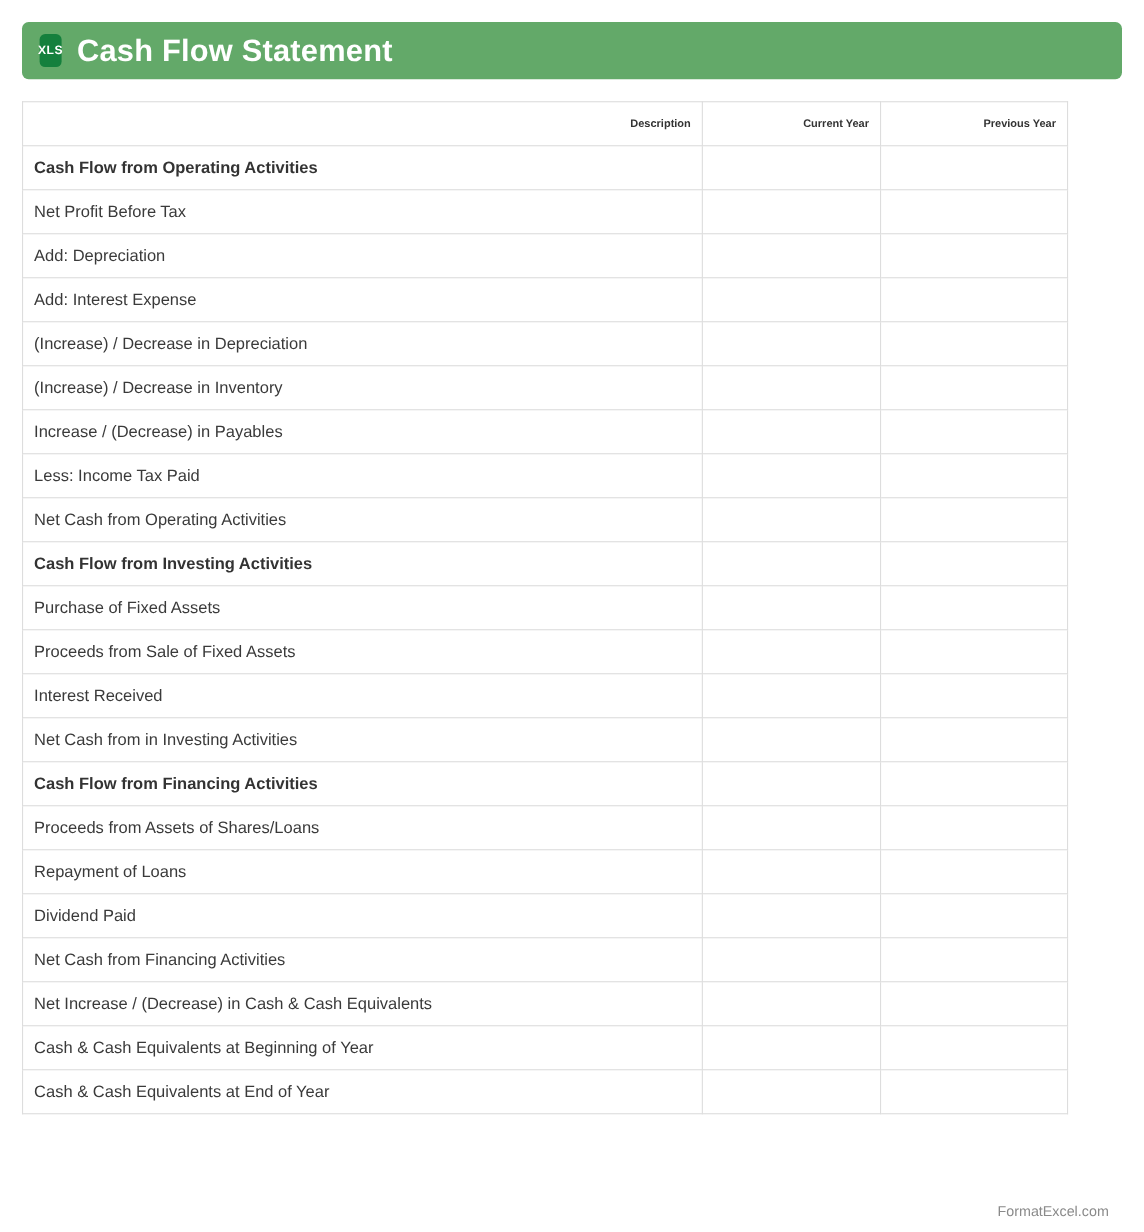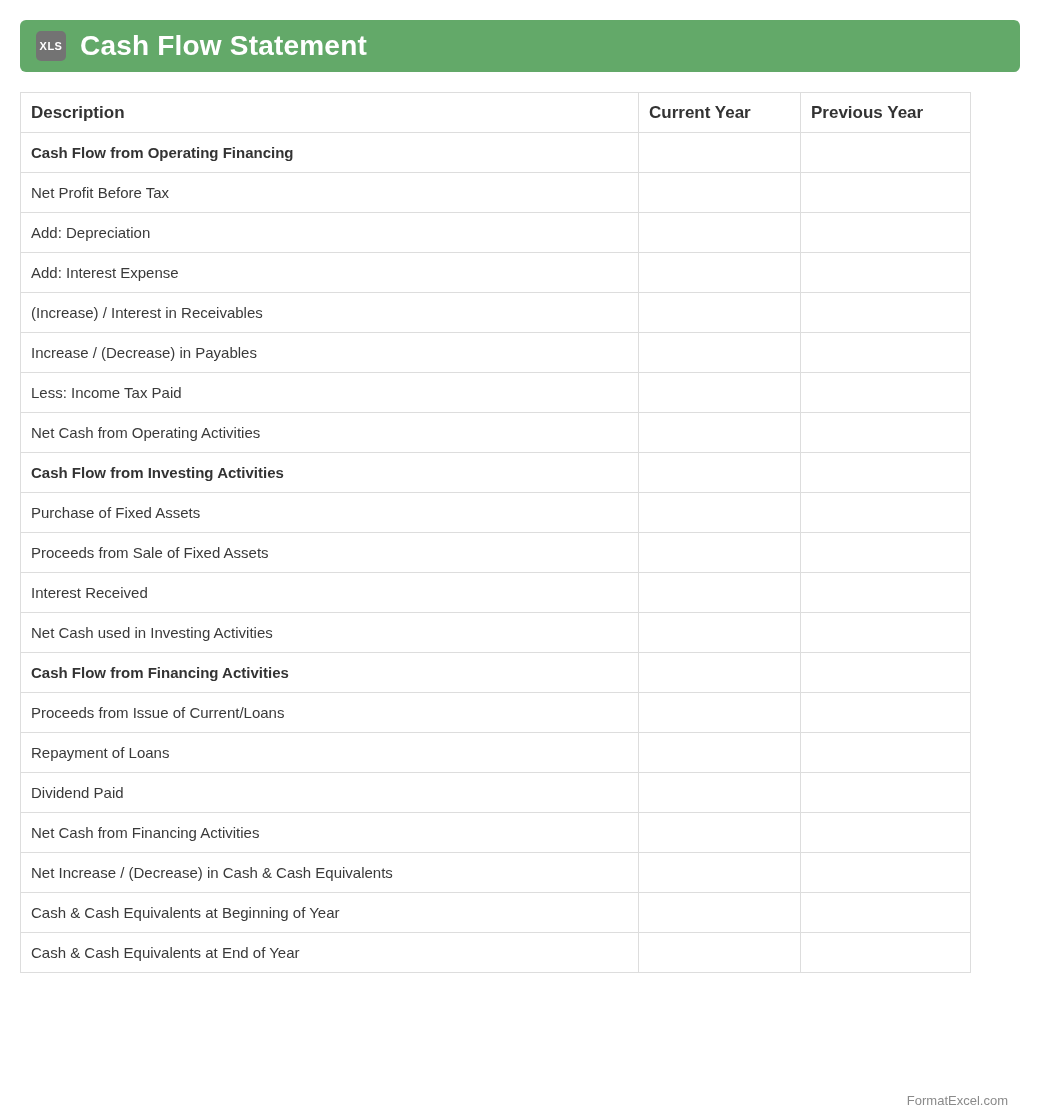--- a/index.html
+++ b/index.html
@@ -23,24 +23,24 @@
   .title-bar {
     display: flex;
     align-items: center;
     background: #63a969;
     border-radius: 6px;
     height: 52px;
     padding: 0 16px;
     box-sizing: border-box;
   }
   .xls-badge {
-    width: 30px;
+    width: 20px;
     height: 30px;
     border-radius: 5px;
-    background: #737373;
+    background: #15803d;
     color: #ffffff;
     font-size: 11px;
     font-weight: bold;
     display: flex;
     align-items: center;
     justify-content: center;
     letter-spacing: 0.5px;
     flex: none;
     margin-right: 14px;
   }
@@ -64,21 +64,22 @@
     box-sizing: border-box;
     font-size: 15px;
     text-align: left;
     vertical-align: middle;
     padding: 0 10px;
     background: #ffffff;
   }
   table.cf-table th {
     font-weight: bold;
     color: #333333;
-    font-size: 17px;
+    font-size: 10px;
+    text-align: right;
   }
   col.c-desc { width: 618px; }
   col.c-cur  { width: 162px; }
   col.c-prev { width: 170px; }
 
   td.section {
     font-weight: bold;
     color: #333333;
   }
   td.item {
@@ -116,41 +117,46 @@
     </colgroup>
     <thead>
       <tr>
         <th>Description</th>
         <th>Current Year</th>
         <th>Previous Year</th>
       </tr>
     </thead>
     <tbody id="table-body">
         <tr>
-          <td class="section">Cash Flow from Operating Financing</td>
+          <td class="section">Cash Flow from Operating Activities</td>
           <td class="val"></td>
           <td class="val"></td>
         </tr>
         <tr>
           <td class="item">Net Profit Before Tax</td>
           <td class="val"></td>
           <td class="val"></td>
         </tr>
         <tr>
           <td class="item">Add: Depreciation</td>
           <td class="val"></td>
           <td class="val"></td>
         </tr>
         <tr>
           <td class="item">Add: Interest Expense</td>
           <td class="val"></td>
           <td class="val"></td>
         </tr>
         <tr>
-          <td class="item">(Increase) / Interest in Receivables</td>
+          <td class="item">(Increase) / Decrease in Depreciation</td>
+          <td class="val"></td>
+          <td class="val"></td>
+        </tr>
+        <tr>
+          <td class="item">(Increase) / Decrease in Inventory</td>
           <td class="val"></td>
           <td class="val"></td>
         </tr>
         <tr>
           <td class="item">Increase / (Decrease) in Payables</td>
           <td class="val"></td>
           <td class="val"></td>
         </tr>
         <tr>
           <td class="item">Less: Income Tax Paid</td>
@@ -176,31 +182,31 @@
           <td class="item">Proceeds from Sale of Fixed Assets</td>
           <td class="val"></td>
           <td class="val"></td>
         </tr>
         <tr>
           <td class="item">Interest Received</td>
           <td class="val"></td>
           <td class="val"></td>
         </tr>
         <tr>
-          <td class="item">Net Cash used in Investing Activities</td>
+          <td class="item">Net Cash from in Investing Activities</td>
           <td class="val"></td>
           <td class="val"></td>
         </tr>
         <tr>
           <td class="section">Cash Flow from Financing Activities</td>
           <td class="val"></td>
           <td class="val"></td>
         </tr>
         <tr>
-          <td class="item">Proceeds from Issue of Current/Loans</td>
+          <td class="item">Proceeds from Assets of Shares/Loans</td>
           <td class="val"></td>
           <td class="val"></td>
         </tr>
         <tr>
           <td class="item">Repayment of Loans</td>
           <td class="val"></td>
           <td class="val"></td>
         </tr>
         <tr>
           <td class="item">Dividend Paid</td>

